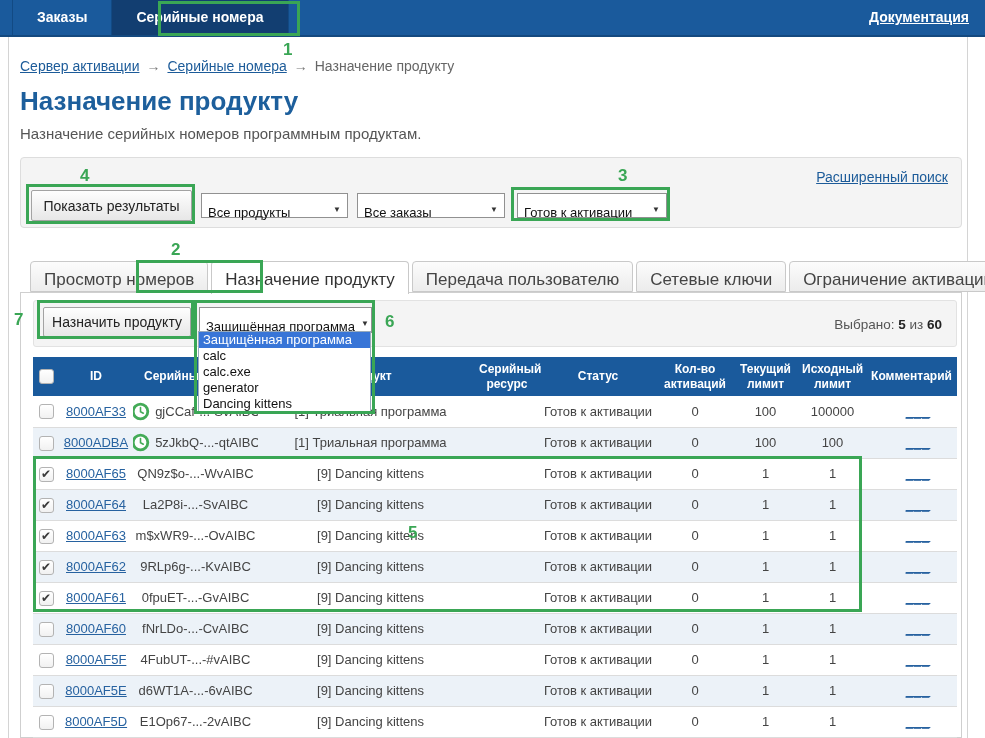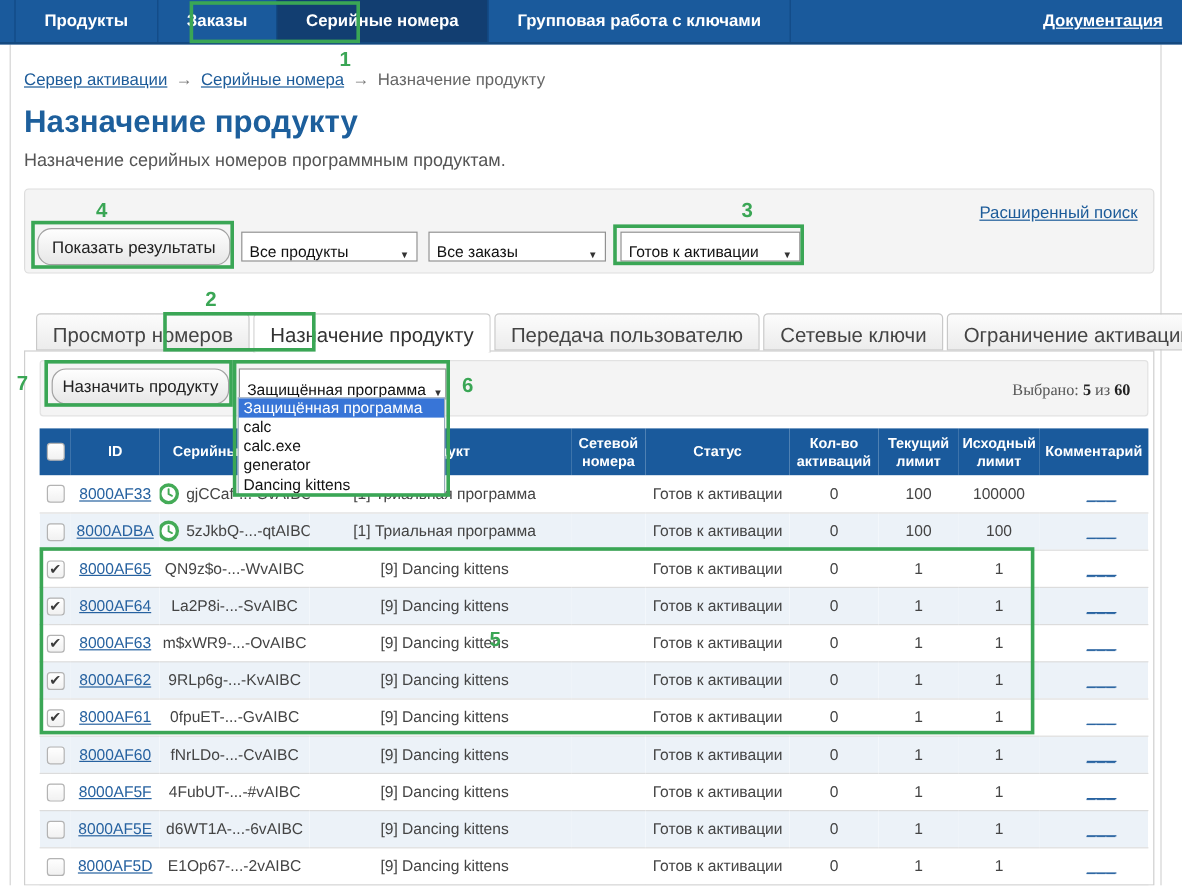--- a/index.html
+++ b/index.html
@@ -18,39 +18,39 @@
   
   .breadcrumb { position: absolute; left: 20px; top: 58px; font-size: 14px; color: #666; }
   .breadcrumb a { color: #1c5b99; text-decoration: underline; cursor: pointer; }
   .bc-sep { margin: 0 7px; color: #777; }
   h1 { position: absolute; left: 20px; top: 86px; font-size: 26px; font-weight: bold; color: #1d5f9c; }
   .subtitle { position: absolute; left: 20px; top: 125px; font-size: 15px; color: #555; }
 
   
   .filter-panel { position: absolute; left: 20px; top: 157px; width: 942px; height: 71px; background: #f4f4f4; border: 1px solid #ddd; border-radius: 4px; }
   .adv-link { position: absolute; right: 13px; top: 11px; font-size: 14px; color: #1c5b99; text-decoration: underline; cursor: pointer; }
-  .btn { background: linear-gradient(#fefefe, #e7e7e7); border: 1px solid #a3a3a3; border-radius: 12px; color: #222; font-size: 14px; font-family: "Liberation Sans", sans-serif; cursor: pointer; }
+  .btn { background: linear-gradient(#fefefe, #e7e7e7); border: 1px solid #a3a3a3; border-radius: 2px; color: #222; font-size: 14px; font-family: "Liberation Sans", sans-serif; cursor: pointer; }
   .btn-show { position: absolute; left: 10px; top: 32px; width: 161px; height: 31px; }
-  .select { background: #fff; border: 1px solid #919191; display: flex; align-items: flex-end; justify-content: space-between; font-size: 13px; color: #111; padding: 0 6px; cursor: pointer; white-space: nowrap; }
+  .select { background: #fff; border: 1px solid #919191; display: flex; align-items: flex-start; justify-content: space-between; font-size: 13px; color: #111; padding: 11px 6px; cursor: pointer; white-space: nowrap; }
   .select .arr { font-size: 8px; color: #333; margin-left: 6px; }
   .sel1 { position: absolute; left: 180px; top: 35px; width: 147px; height: 25px; }
   .sel2 { position: absolute; left: 336px; top: 35px; width: 148px; height: 25px; }
   .sel3 { position: absolute; left: 496px; top: 35px; width: 150px; height: 25px; }
 
   
   .tabs { position: absolute; left: 30px; top: 261px; display: flex; z-index: 2; }
   .tab { height: 31px; padding: 8px 13px 0; margin-right: 3px; font-size: 17px; color: #444; background: linear-gradient(#fcfcfc, #ececec); border: 1px solid #c9c9c9; border-radius: 4px 4px 0 0; cursor: pointer; white-space: nowrap; }
   .tab.active { background: #fff; height: 33px; border-bottom: none; color: #333; }
 
   
   .panel { position: absolute; left: 20px; top: 292px; width: 942px; height: 446px; background: #fff; border: 1px solid #cfcfcf; z-index: 1; }
   .toolbar { position: absolute; left: 12px; top: 7px; width: 924px; height: 47px; background: #f4f4f4; border: 1px solid #e2e2e2; border-radius: 3px; }
   .btn-assign { position: absolute; left: 9px; top: 6px; width: 148px; height: 30px; }
   .product-select { position: absolute; left: 165px; top: 6px; width: 173px; height: 26px; }
-  .selected-info { position: absolute; right: 14px; top: 16px; font-size: 13.5px; color: #555; font-family: Liberation Serif, serif; }
+  .selected-info { position: absolute; right: 14px; top: 16px; font-size: 13.5px; color: #555; }
   .selected-info b { color: #222; }
 
   
   table.grid { position: absolute; left: 12px; top: 64px; width: 924px; border-collapse: collapse; table-layout: fixed; }
   .grid th { background: #1a5a9c; color: #fff; font-size: 12px; font-weight: bold; height: 39px; text-align: center; vertical-align: middle; padding: 2px 3px; line-height: 1.2; }
   .grid td { height: 31px; font-size: 13px; color: #444; border-bottom: 1px solid #dcdcdc; text-align: center; vertical-align: middle; overflow: hidden; white-space: nowrap; }
   .grid tbody tr:nth-child(even) { background: #ecf2f8; }
   .td-product { text-align: left; padding-left: 7px; }
   .td-comment { text-align: left; padding-left: 13px; }
   .grid a.id-link { color: #2762a0; text-decoration: underline; cursor: pointer; }
@@ -69,24 +69,22 @@
 </style>
 </head>
 <body>
 
 <div class="page">
   <div class="page-edge edge-left"></div>
   <div class="page-edge edge-right"></div>
 
   <div class="navbar">
     <div class="nav-items">
-        <div class="nav-item">Продукты</div>
         <div class="nav-item">Заказы</div>
         <div class="nav-item active">Серийные номера</div>
-        <div class="nav-item">Групповая работа с ключами</div>
       </div>
     <a class="doc-link">Документация</a>
   </div>
 
   <div class="breadcrumb"><a class="bc-link">Сервер активации</a><span class="bc-sep">→</span><a class="bc-link">Серийные номера</a><span class="bc-sep">→</span><span class="bc-current">Назначение продукту</span></div>
 
   <h1>Назначение продукту</h1>
   <div class="subtitle">Назначение серийных номеров программным продуктам.</div>
 
   <div class="filter-panel">
@@ -142,21 +140,21 @@
           <col style="width:67px">
         <col style="width:67px">
           <col style="width:91px">
       </colgroup>
       <thead>
           <tr>
             <th><span class="cb"></span></th>
             <th>ID</th>
             <th>Серийный номер</th>
             <th>Продукт</th>
-            <th>Сетевой номера</th>
+            <th>Серийный ресурс</th>
             <th>Статус</th>
             <th>Кол-во активаций</th>
             <th>Текущий лимит</th>
             <th>Исходный лимит</th>
             <th>Комментарий</th>
           </tr>
         </thead>
       <tbody>
           <tr>
             <td><span class="cb"></span></td>

